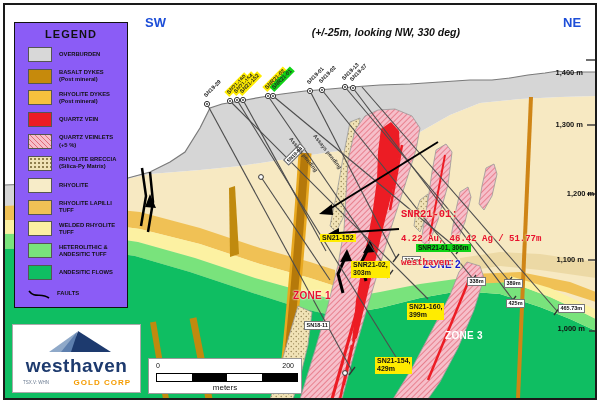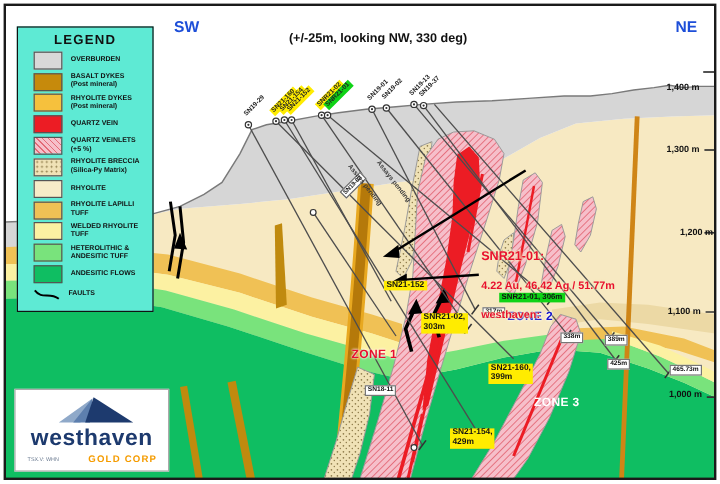--- a/index.html
+++ b/index.html
@@ -6,24 +6,24 @@
   .stage{position:relative;width:600px;height:403px;background:#fff;overflow:hidden;
          font-family:"Liberation Sans",sans-serif;}
   .frame{position:absolute;left:3px;top:3px;width:590px;height:393px;border:2px solid #1a1a1a;
          z-index:10;pointer-events:none;}
   .svgmap{position:absolute;left:0;top:0;z-index:0;}
   .lbl{position:absolute;white-space:nowrap;z-index:2;}
 
   
   .dir{font-weight:bold;font-size:13px;color:#1d4ed8;}
   .title{font-weight:bold;font-size:11.5px;color:#111;text-align:center;}
-  .subtitle{font-weight:bold;font-size:10.5px;color:#111;text-align:center;}
-
-  
-  .legend{position:absolute;left:14px;top:22px;width:114px;height:238px;background:#5eead4;
+  .subtitle{font-weight:bold;font-size:10.5px;color:#111;text-align:right;font-style:italic;}
+
+  
+  .legend{position:absolute;left:14px;top:22px;width:114px;height:286px;background:#8b5cf6;
           border:1.5px solid #111;z-index:3;display:flex;flex-direction:column;
           padding:5px 0 7px 0;box-sizing:border-box;justify-content:space-between;}
   .legend-title{font-weight:bold;font-size:11px;text-align:center;letter-spacing:1px;color:#111;}
   .lrow{display:flex;align-items:center;padding-left:13px;}
   .swatch{width:22px;height:13px;border:1px solid #555;flex:0 0 22px;margin-right:7px;}
   .ltxt{font-weight:bold;font-size:5.8px;color:#111;line-height:1.25;}
   .sw-overburden{background:#d8d8d8;}
   .sw-basalt{background:#c68a0c;}
   .sw-rhyodyke{background:#f6c13d;}
   .sw-qvein{background:#ec1c24;}
@@ -49,21 +49,21 @@
   .glabel{font-weight:bold;font-size:6.5px;color:#111;background:#0fd316;padding:0 2px;line-height:1.2;}
 
   .zone{font-weight:bold;font-size:10px;letter-spacing:0.3px;}
   .zone1{color:#e8112d;text-shadow:0 0 2px #fff,0 0 2px #fff;}
   .zone2{color:#1414cc;text-shadow:0 0 2px #fff,0 0 2px #fff;}
   .zone3{color:#ffffff;}
 
   .ann-black{font-weight:bold;font-size:8px;color:#111;line-height:1.8;
              text-shadow:0 0 2px #f7e9c2,0 0 2px #f7e9c2;}
   .ann-red{font-weight:bold;color:#e8112d;line-height:1.5;
-           text-shadow:0 0 2px #f7e9c2,0 0 2px #f7e9c2,0 0 3px #f7e9c2;}
+           text-shadow:0 0 2px #f7e9c2,0 0 2px #f7e9c2,0 0 3px #f7e9c2;font-family:Liberation Mono, monospace;}
   .ann-red .big{font-size:10.5px;}
   .ann-red .med{font-size:9px;}
 
   .elev{font-weight:bold;font-size:7.5px;color:#111;width:45px;text-align:right;}
 
   .rot{transform-origin:0 0;}
   .trace-note{font-weight:bold;font-size:5.5px;color:#3a3a3a;}
   .padlabel{font-weight:bold;font-size:5px;color:#111;background:#fff;border:0.5px solid #666;padding:0 1px;}
 
   
@@ -329,20 +329,31 @@
     <span class="med">4.22 Au, 46.42 Ag / 51.77m</span><br>
     <span class="med">westhaven:</span><br>
   </div>
 
   <div class="lbl elev" style="left:538px;top:54px;margin-top:14px;">1,400 m</div>
   <div class="lbl elev" style="left:538px;top:120px;">1,300 m</div>
   <div class="lbl elev" style="left:558px;top:189px;text-align:center;">1,200 m</div>
   <div class="lbl elev" style="left:539px;top:255px;">1,100 m</div>
   <div class="lbl elev" style="left:540px;top:324px;">1,000 m</div>
 
+  <div class="scalebox">
+    <span class="scalenum" style="left:7px;">0</span>
+    <span class="scalenum" style="right:7px;">200</span>
+    <div class="scalebar">
+      <div class="seg w"></div>
+        <div class="seg b"></div>
+        <div class="seg w"></div>
+        <div class="seg b"></div>
+    </div>
+    <div class="scaleunit">meters</div>
+  </div>
 
   <div class="logo">
     <svg width="129" height="30" viewBox="0 0 129 30">
       <polygon points="36,27 64,7 54,27" fill="#8fa9c9"></polygon>
       <polygon points="48,27 64,7 62,27" fill="#5d7fae"></polygon>
       <polygon points="58,27 65,6 98,27" fill="#1d3a6e"></polygon>
     </svg>
     <div class="logo-name">westhaven</div>
     <div class="logo-ticker">TSX.V: WHN</div>
     <div class="logo-sub">GOLD CORP</div>

